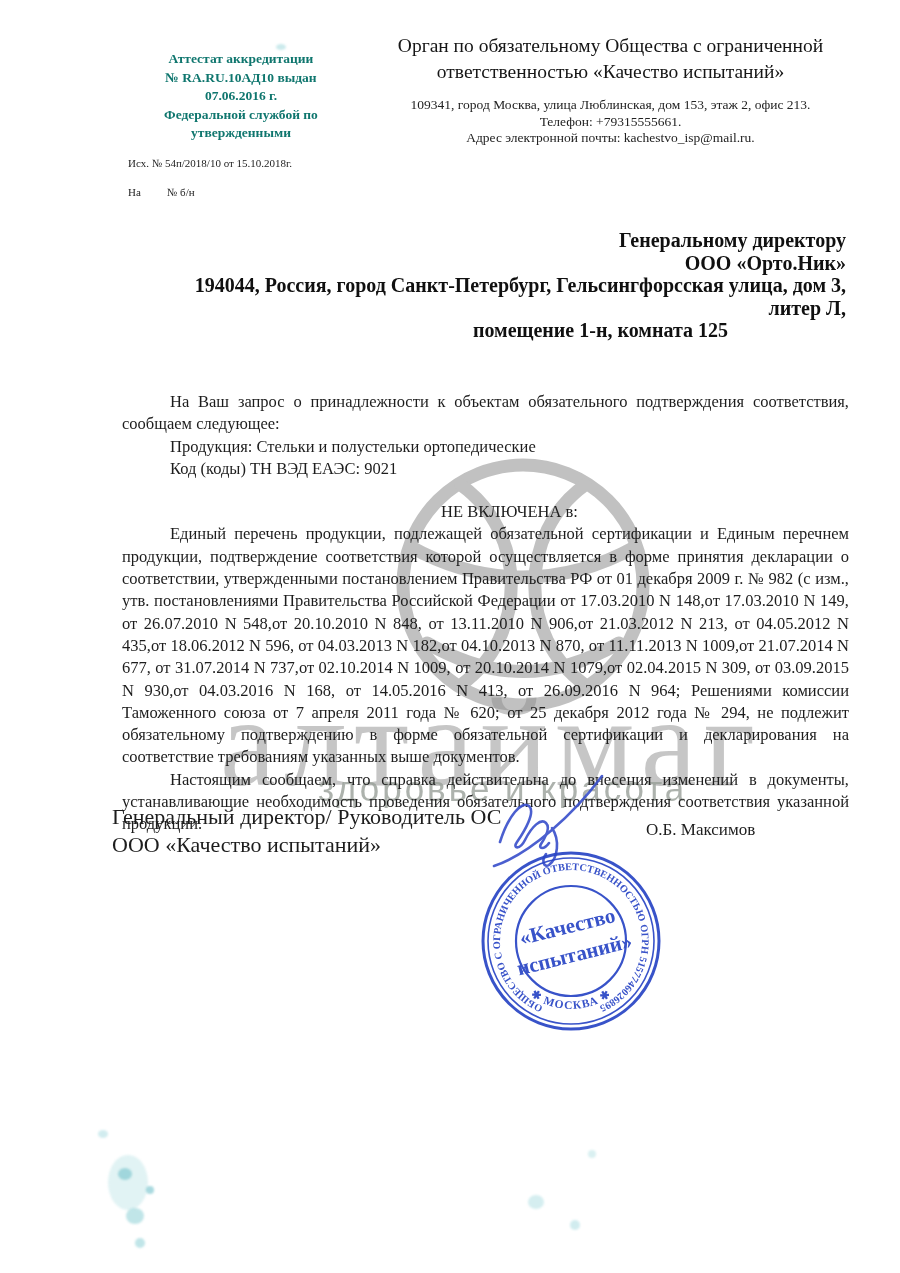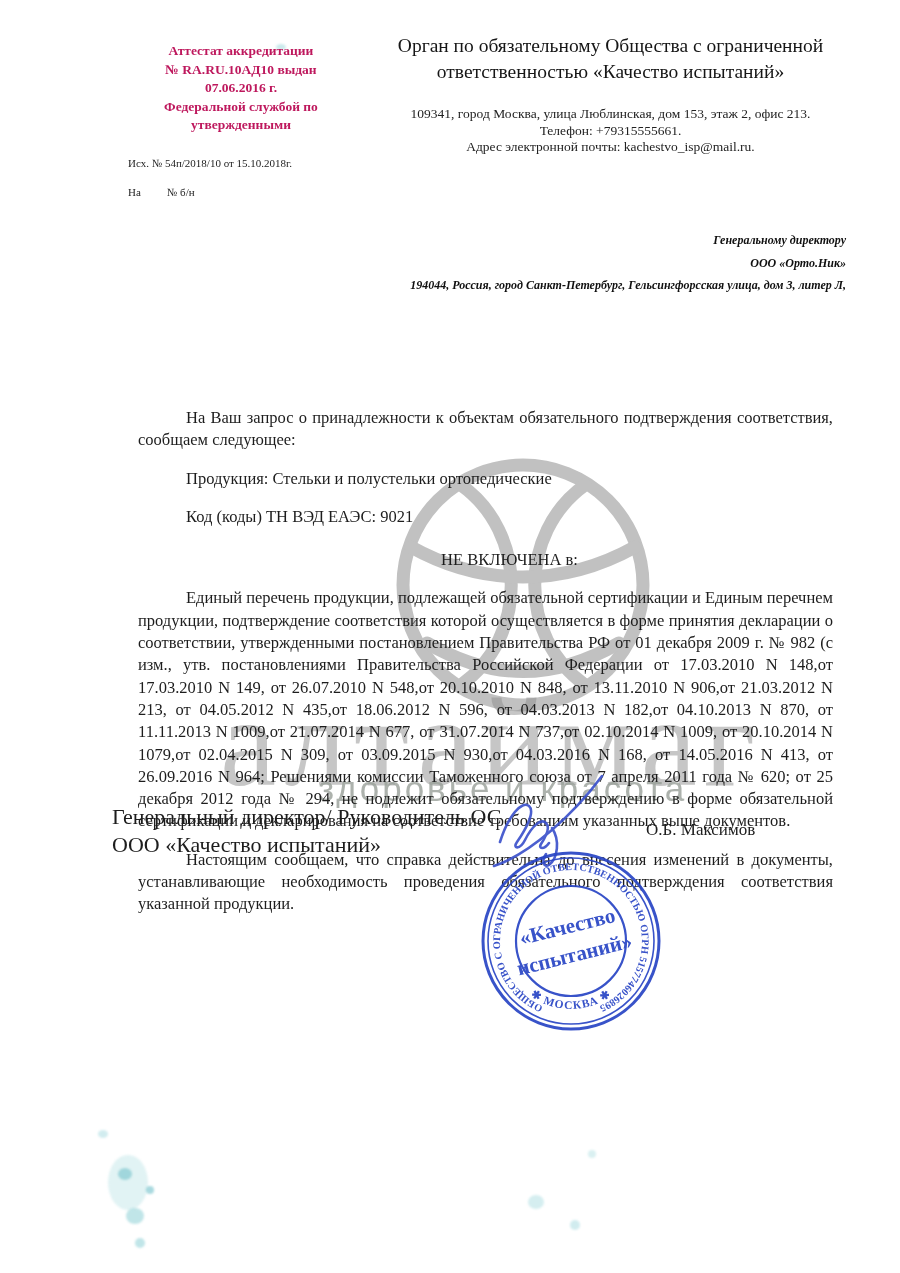--- a/index.html
+++ b/index.html
@@ -12,46 +12,45 @@
     font-family:"Liberation Serif", serif;
     color:#1d1d1d;
   }
   
   .wm-layer{position:absolute;inset:0;z-index:1;}
   .txt-layer{position:absolute;inset:0;z-index:2;}
   .ink-layer{position:absolute;inset:0;z-index:3;pointer-events:none;}
 
   
   .accred{
-    position:absolute;left:142px;top:42px;width:198px;
-    text-align:center;font-weight:bold;font-size:13.5px;line-height:18.5px;color:#be185d;
+    position:absolute;left:142px;top:50px;width:198px;
+    text-align:center;font-weight:bold;font-size:13.5px;line-height:18.5px;color:#0f766e;
   }
   .org{position:absolute;left:338px;top:33px;width:545px;text-align:center;}
   .org-title{font-size:19.5px;line-height:25.5px;color:#161616;}
-  .org-addr{margin-top:22px;font-size:13.5px;line-height:16.5px;color:#222;}
+  .org-addr{margin-top:13px;font-size:13.5px;line-height:16.5px;color:#222;}
 
   
   .ref{position:absolute;left:128px;top:149px;font-size:11px;line-height:29px;}
   .ref .gap{display:inline-block;width:26px;}
 
   
   .addressee{
     position:absolute;left:150px;top:229px;width:696px;
-    font-weight:bold;font-size:12px;line-height:22.5px;color:#101010;
+    font-weight:bold;font-size:20px;line-height:22.5px;color:#101010;
     text-align:right;
-    font-style:italic;
   }
   .addressee .line-last{padding-right:118px;}
 
   
   .body-block{
     position:absolute;left:122px;top:391px;width:727px;
     font-size:16.5px;line-height:22.3px;text-align:justify;
   }
-  .body-block p{margin:16px;text-indent:48px;}
+  .body-block p{margin:0;text-indent:48px;}
   .body-block .plain{text-align:left;}
   .body-block .space-above{margin-top:21px;text-align:center;}
 
   
   .signoff{position:absolute;left:112px;top:803px;font-size:22px;line-height:28px;}
   .signer-name{position:absolute;left:646px;top:820px;font-size:17px;}
 
   
   .wm-brand{
     position:absolute;left:220px;top:680px;
@@ -127,20 +126,21 @@
 
     <div class="ref">
       <div>Исх. № 54п/2018/10 от 15.10.2018г.</div>
       <div><span>На</span><span class="gap"></span><span>№ б/н</span></div>
     </div>
 
     <div class="addressee">
       <div>Генеральному директору</div>
       <div>ООО «Орто.Ник»</div>
       <div>194044, Россия, город Санкт-Петербург, Гельсингфорсская улица, дом 3, литер Л,</div>
+      <div class="line-last">помещение 1-н, комната 125</div>
     </div>
 
     <div class="body-block">
       <p>На Ваш запрос о принадлежности к объектам обязательного подтверждения соответствия, сообщаем следующее:</p>
       <p class="plain">Продукция: Стельки и полустельки ортопедические</p>
       <p class="plain">Код (коды) ТН ВЭД ЕАЭС: 9021</p>
       <p class="plain space-above">НЕ ВКЛЮЧЕНА в:</p>
       <p>Единый перечень продукции, подлежащей обязательной сертификации и Единым перечнем продукции, подтверждение соответствия которой осуществляется в форме принятия декларации о соответствии, утвержденными постановлением Правительства РФ от 01 декабря 2009 г. № 982 (с изм., утв. постановлениями Правительства Российской Федерации от 17.03.2010 N 148,от 17.03.2010 N 149, от 26.07.2010 N 548,от 20.10.2010 N 848, от 13.11.2010 N 906,от 21.03.2012 N 213, от 04.05.2012 N 435,от 18.06.2012 N 596, от 04.03.2013 N 182,от 04.10.2013 N 870, от 11.11.2013 N 1009,от 21.07.2014 N 677, от 31.07.2014 N 737,от 02.10.2014 N 1009, от 20.10.2014 N 1079,от 02.04.2015 N 309, от 03.09.2015 N 930,от 04.03.2016 N 168, от 14.05.2016 N 413, от 26.09.2016 N 964; Решениями комиссии Таможенного союза от 7 апреля 2011 года № 620; от 25 декабря 2012 года № 294, не подлежит обязательному подтверждению в форме обязательной сертификации и декларирования на соответствие требованиям указанных выше документов.</p>
       <p>Настоящим сообщаем, что справка действительна до внесения изменений в документы, устанавливающие необходимость проведения обязательного подтверждения соответствия указанной продукции.</p>
     </div>

